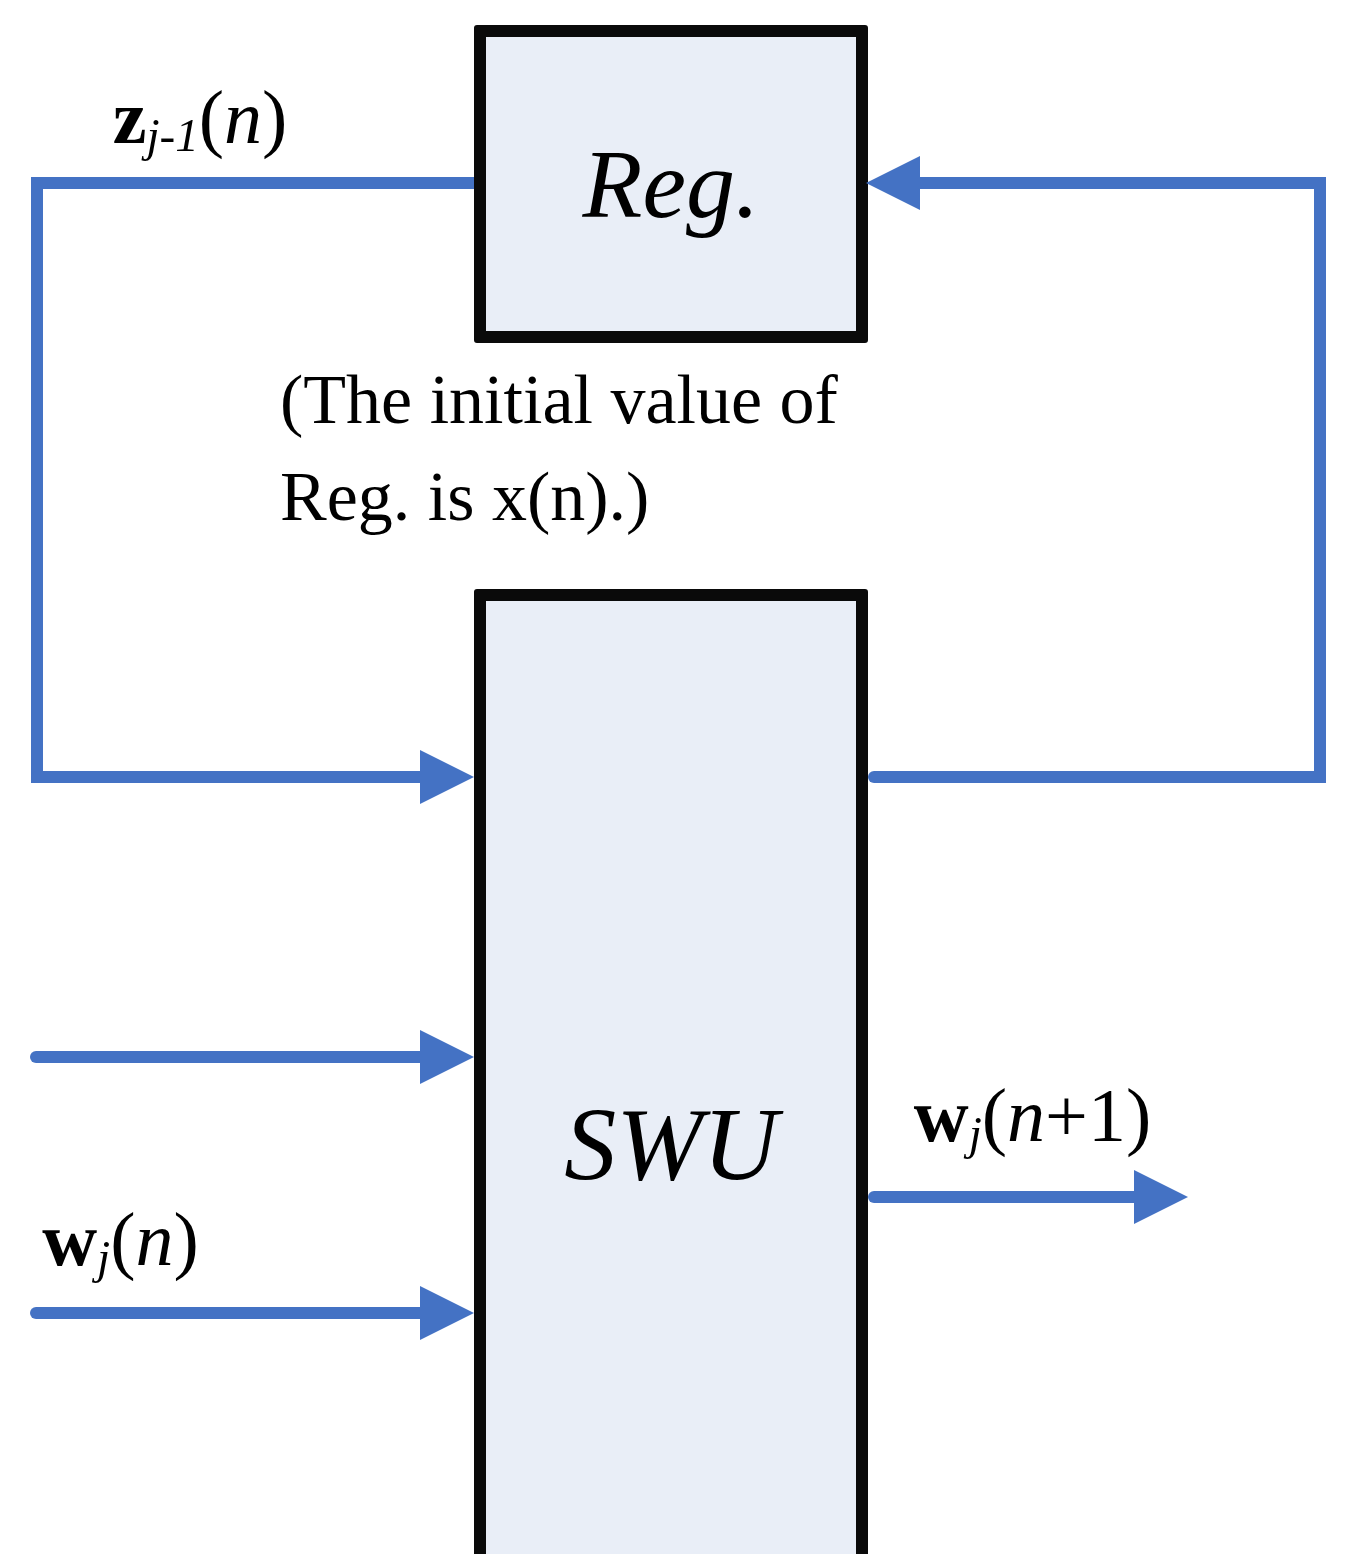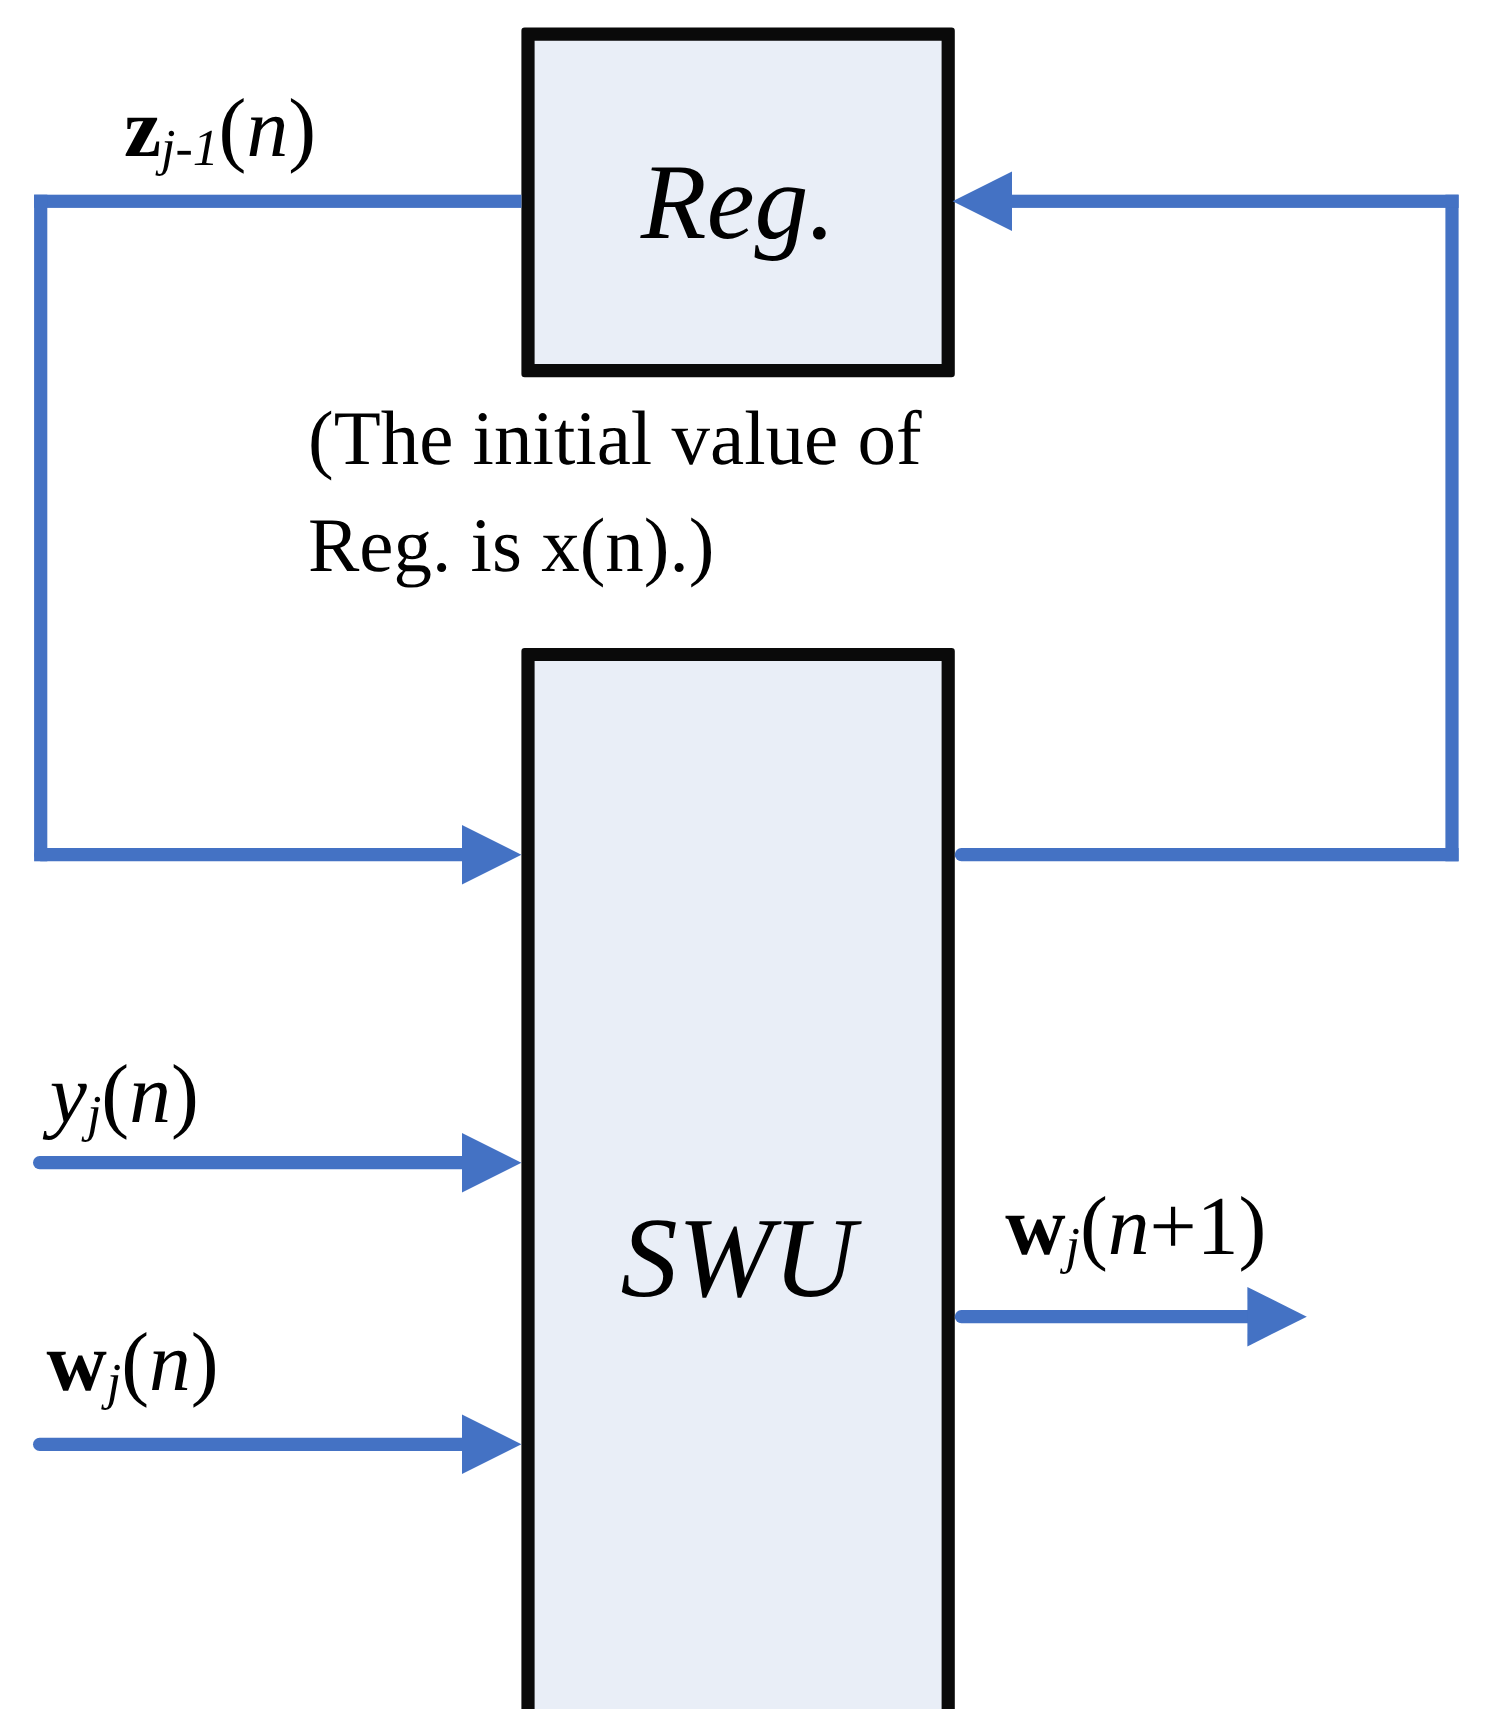--- a/index.html
+++ b/index.html
@@ -134,23 +134,20 @@
   <div class="head head-right ah-wj"></div>
 
   <div class="line seg-wout-h cap-left"></div>
   <div class="head head-right ah-wout"></div>
 
   <div class="mlabel lbl-z-prev">
     <span class="vec">z</span><span class="sub">j-1</span><span class="paren">(</span><span class="arg">n</span><span class="paren">)</span>
   </div>
 
 
-  <div class="mlabel lbl-y-in">
-    <span class="var">y</span><span class="sub">j</span><span class="paren">(</span><span class="arg">n</span><span class="paren">)</span>
-  </div>
 
   <div class="mlabel lbl-w-in">
     <span class="vec">w</span><span class="sub">j</span><span class="paren">(</span><span class="arg">n</span><span class="paren">)</span>
   </div>
 
   <div class="mlabel lbl-w-out">
     <span class="vec">w</span><span class="sub">j</span><span class="paren">(</span><span class="arg">n</span><span class="suffix">+1</span><span class="paren">)</span>
   </div>
 
 </div>

